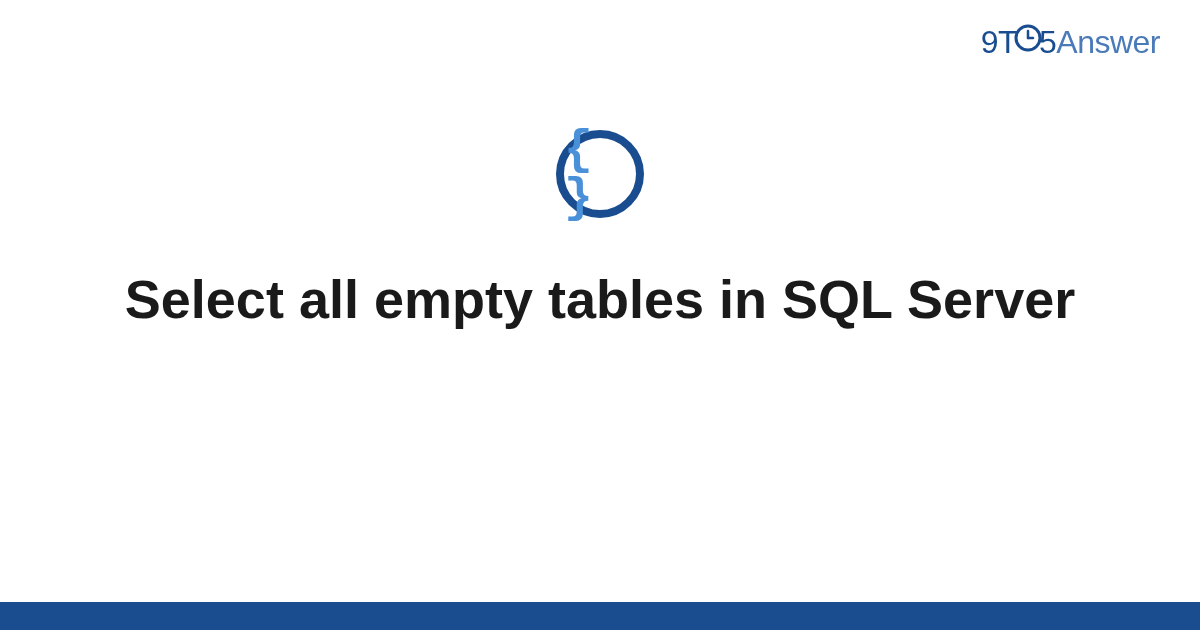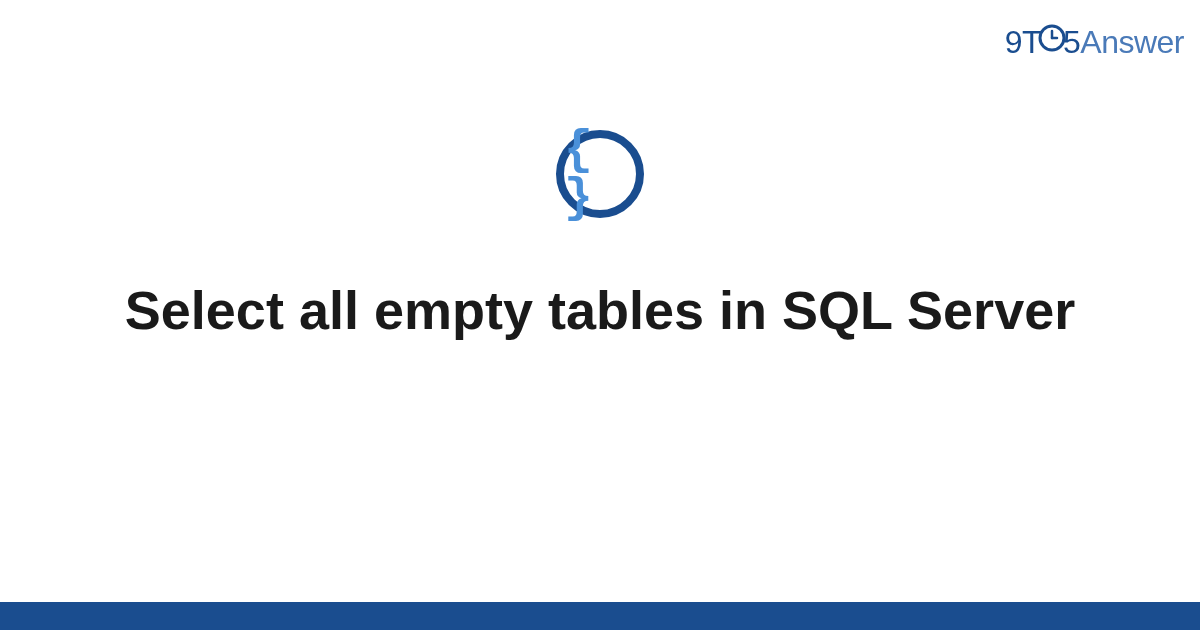--- a/index.html
+++ b/index.html
@@ -11,21 +11,21 @@
       width: 1200px;
       height: 630px;
       font-family: Arial, Helvetica, sans-serif;
       background: #ffffff;
       position: relative;
       overflow: hidden;
     }
     .header-logo {
       position: absolute;
       top: 24px;
-      right: 16px;
+      right: 40px;
       font-size: 32px;
       font-weight: 400;
       color: #1a4d8f;
       letter-spacing: -0.5px;
     }
     .header-logo .nine {
       font-weight: 400;
     }
     .header-logo .t {
       font-weight: 400;
@@ -71,21 +71,20 @@
       font-family: 'Courier New', monospace;
       letter-spacing: -4px;
       line-height: 1;
     }
     .title {
       font-size: 54px;
       font-weight: 700;
       color: #1a1a1a;
       line-height: 1.25;
       max-width: 960px;
-      margin-top: 11px;
     }
     .footer-bar {
       position: absolute;
       bottom: 0;
       left: 0;
       right: 0;
       height: 28px;
       background: #1a4d8f;
     }
   </style>

